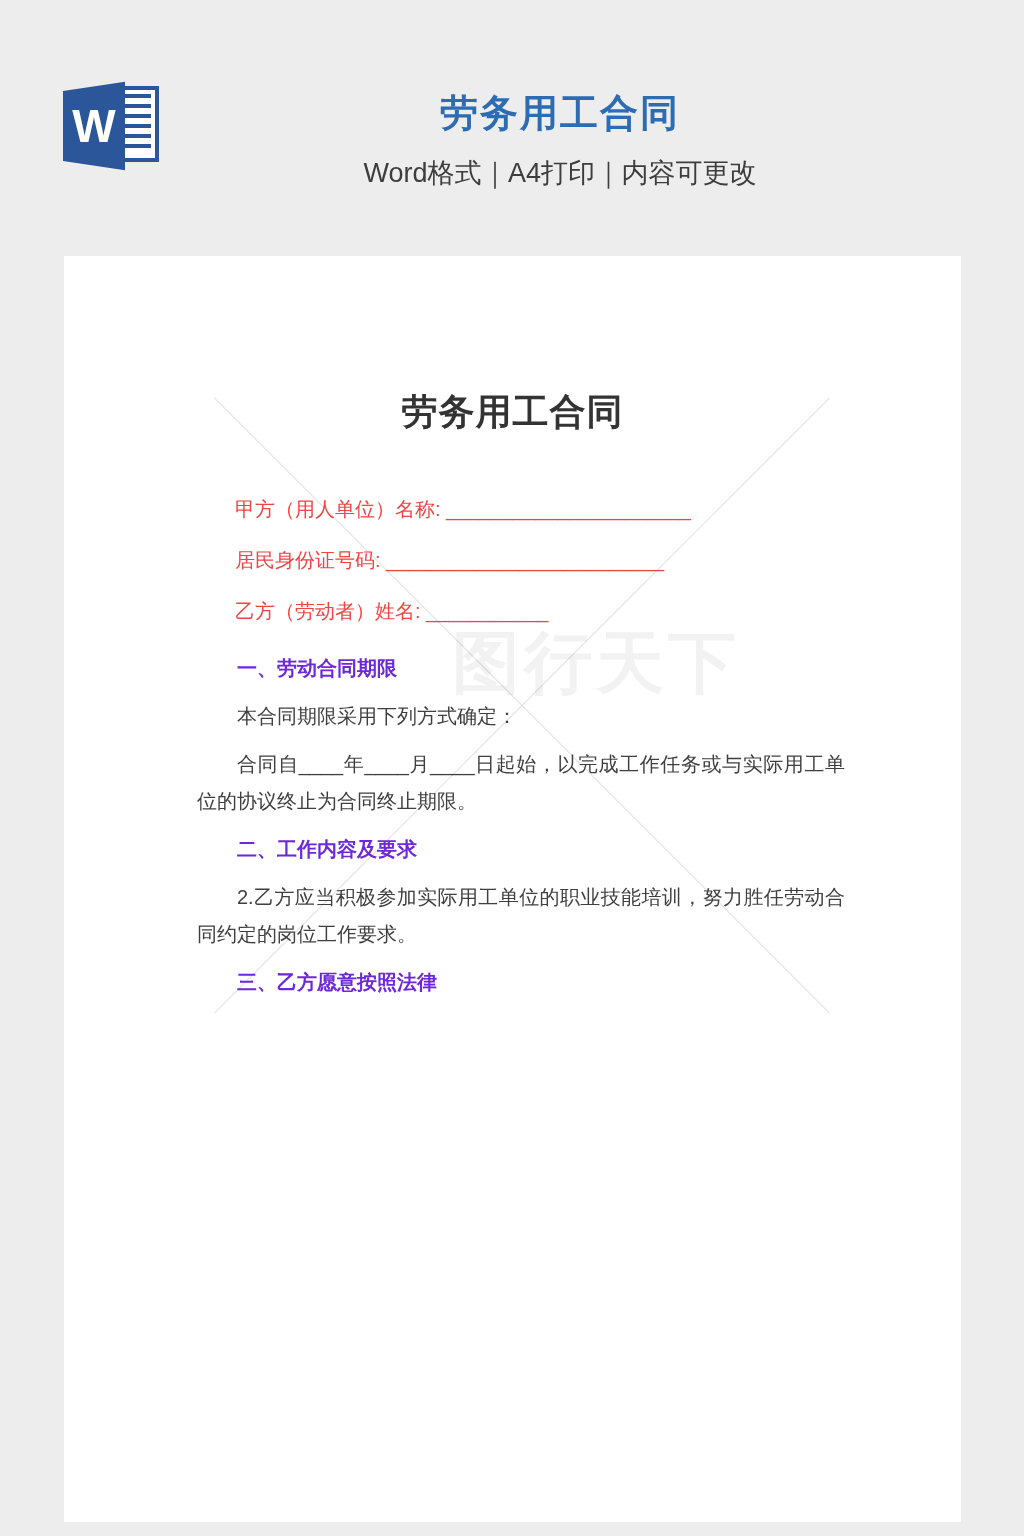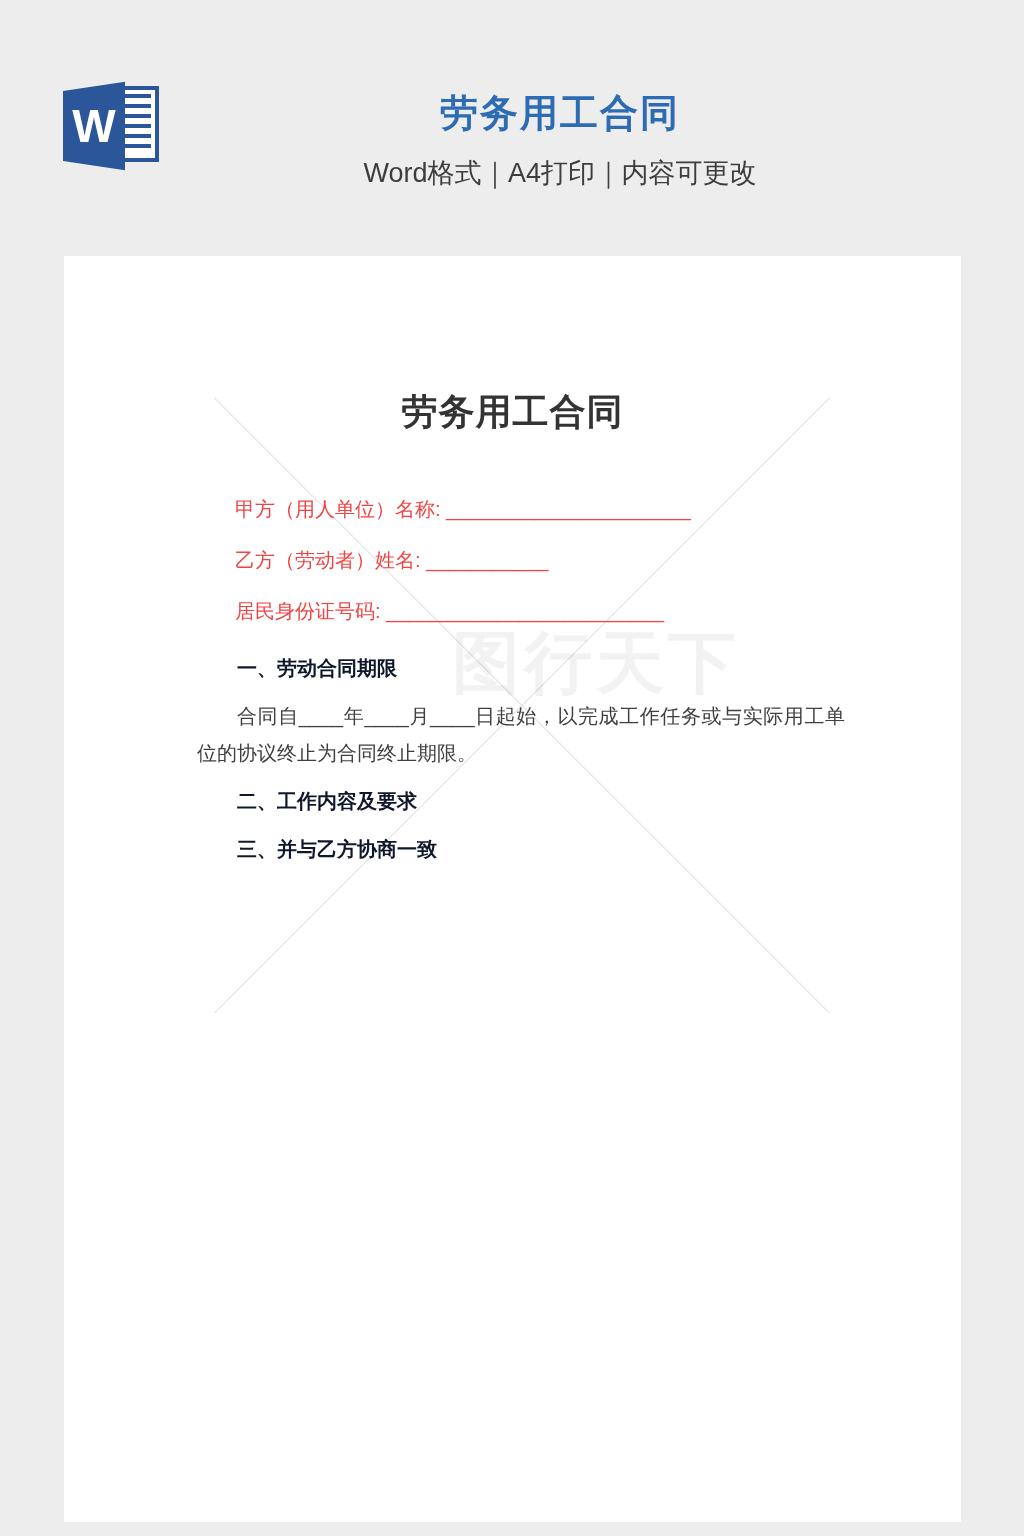--- a/index.html
+++ b/index.html
@@ -60,21 +60,21 @@
   .doc-fields .field{
     font-size:20px;line-height:24px;color:#ef4444;
     margin:0 0 27px;text-indent:38px;white-space:nowrap;
   }
   .doc-body{margin:8px 116px 0 133px;}
   .doc-body p{
     font-size:20px;line-height:37px;color:#3f3f3f;
     text-align:justify;text-indent:40px;margin:0 0 11px;
   }
   .doc-body p.body-h{
-    font-weight:bold;color:#0f172a;text-align:left;
+    font-weight:bold;color:#6d28d9;text-align:left;
   }
 </style>
 </head>
 <body>
 
 <div class="header">
   <div class="word-logo">
     <div class="logo-doc">
       <div class="stripes"></div>
     </div>
@@ -87,24 +87,26 @@
 <div class="page">
   <div class="wm-line wm-a"></div>
   <div class="wm-line wm-b"></div>
   <div class="wm-text">图行天下</div>
 
   <div class="page-content">
     <div class="doc-title">劳务用工合同</div>
 
     <div class="doc-fields">
         <p class="field">甲方（用人单位）名称: ______________________</p>
+        <p class="field">居民身份证号码: _________________________</p>
         <p class="field">乙方（劳动者）姓名: ___________</p>
-        <p class="field">居民身份证号码: _________________________</p>
       </div>
 
     <div class="doc-body">
         <p class="body-h">一、劳动合同期限</p>
+        <p class="body-p">本合同期限采用下列方式确定：</p>
         <p class="body-p">合同自____年____月____日起始，以完成工作任务或与实际用工单位的协议终止为合同终止期限。</p>
         <p class="body-h">二、工作内容及要求</p>
-        <p class="body-h">三、并与乙方协商一致</p>
+        <p class="body-p">2.乙方应当积极参加实际用工单位的职业技能培训，努力胜任劳动合同约定的岗位工作要求。</p>
+        <p class="body-h">三、乙方愿意按照法律</p>
       </div>
   </div>
 </div>
 
 </body></html>

